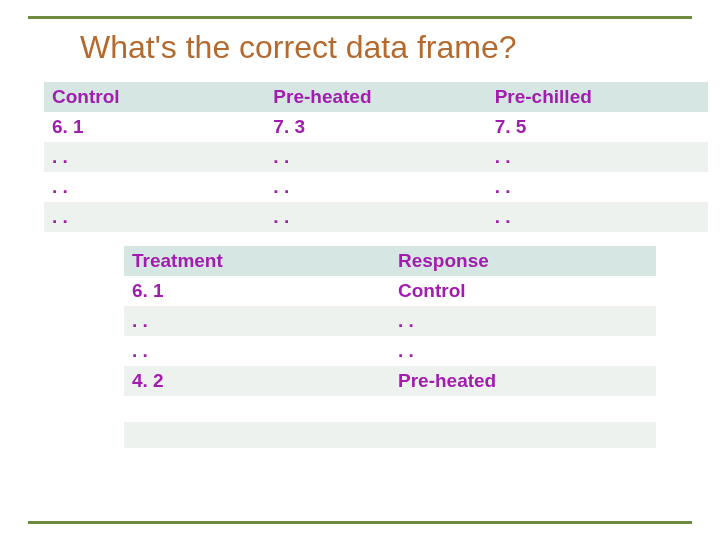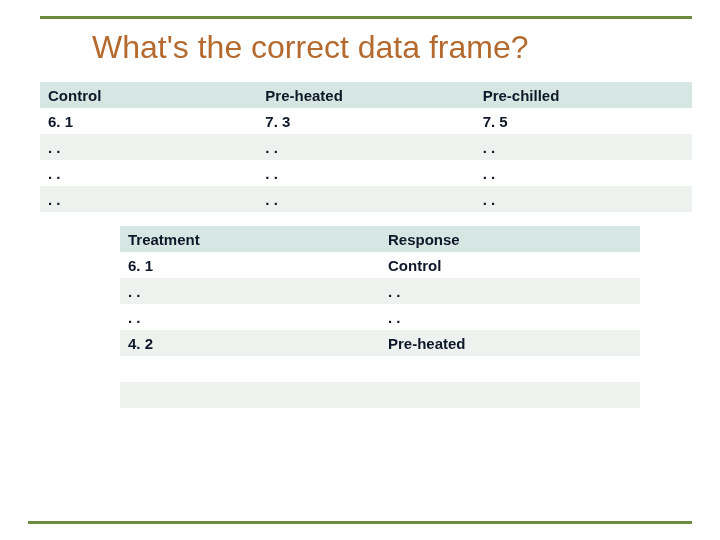--- a/index.html
+++ b/index.html
@@ -8,40 +8,41 @@
     width: 720px;
     height: 540px;
     font-family: Arial, Helvetica, sans-serif;
     background: #fff;
     box-sizing: border-box;
   }
   .slide {
     width: 720px;
     height: 540px;
     box-sizing: border-box;
-    padding: 16px 28px 18px 40px;
+    padding: 16px 28px 18px 28px;
     position: relative;
   }
   .rule {
     height: 3px;
     background: #6e8a3e;
     width: 100%;
   }
   .title {
     font-family: Arial, Helvetica, sans-serif;
     font-size: 32px;
     color: #b46a2e;
     margin: 10px 0 16px 52px;
   }
   table {
     border-collapse: collapse;
     width: 100%;
     table-layout: fixed;
-    font-size: 15px;
-    color: #0f172a;
+    font-size: 19px;
+    color: #a21caf;
+    margin-left: 16px;
   }
   th, td {
     text-align: left;
     padding: 4px 8px;
     font-weight: bold;
     box-sizing: border-box;
     height: 26px;
   }
   thead th {
     background: #d6e6e2;

